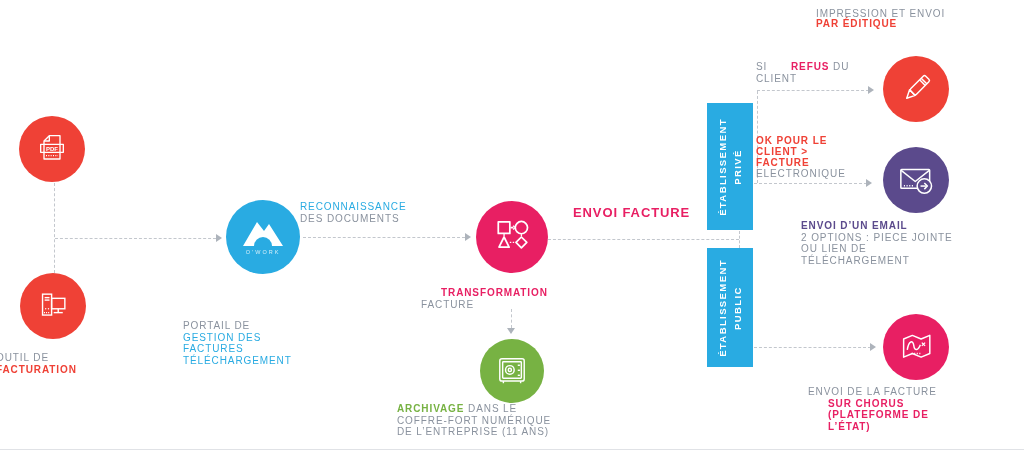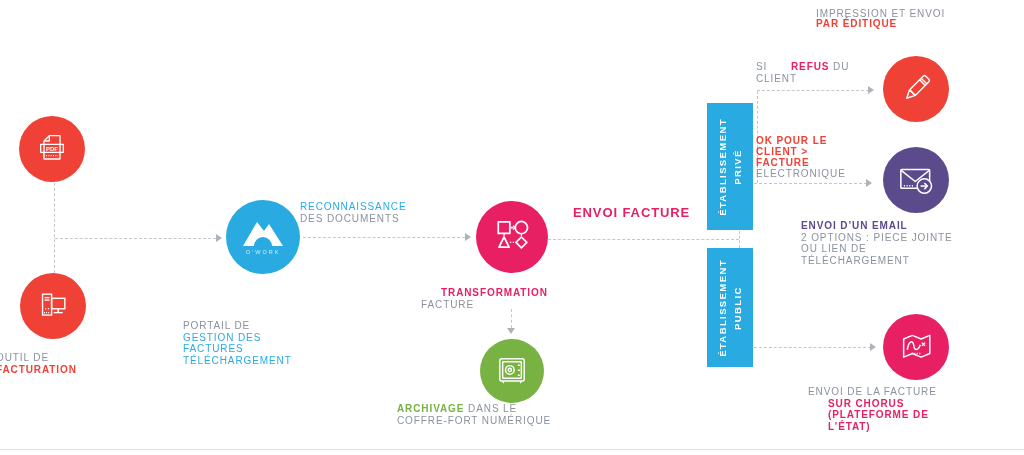--- a/index.html
+++ b/index.html
@@ -136,20 +136,21 @@
         <line x1="40" y1="38" x2="43" y2="38"></line>
         <line x1="20" y1="46" x2="20" y2="49"></line>
         <line x1="44" y1="46" x2="44" y2="49"></line>
       </svg>
     </span>
   </div>
 
   <div class="lbl" style="left:397px;top:403px;width:230px;">
     <div><span class="green">ARCHIVAGE</span> <span>DANS LE</span></div>
     <div>COFFRE-FORT NUMÉRIQUE</div>
+    <div>DE L’ENTREPRISE (11 ANS)</div>
   </div>
 
   <div class="lbl pink" style="left:553px;top:207px;width:140px;font-size:13px;">
     <div>ENVOI FACTURE</div>
   </div>
   <div class="dash-h" style="left:548px;top:239px;width:191px;"></div>
   <div class="dash-v" style="left:739px;top:231px;height:17px;"></div>
 
   <div class="bar" style="top:103px;height:127px;">
     <div class="bar-label">

